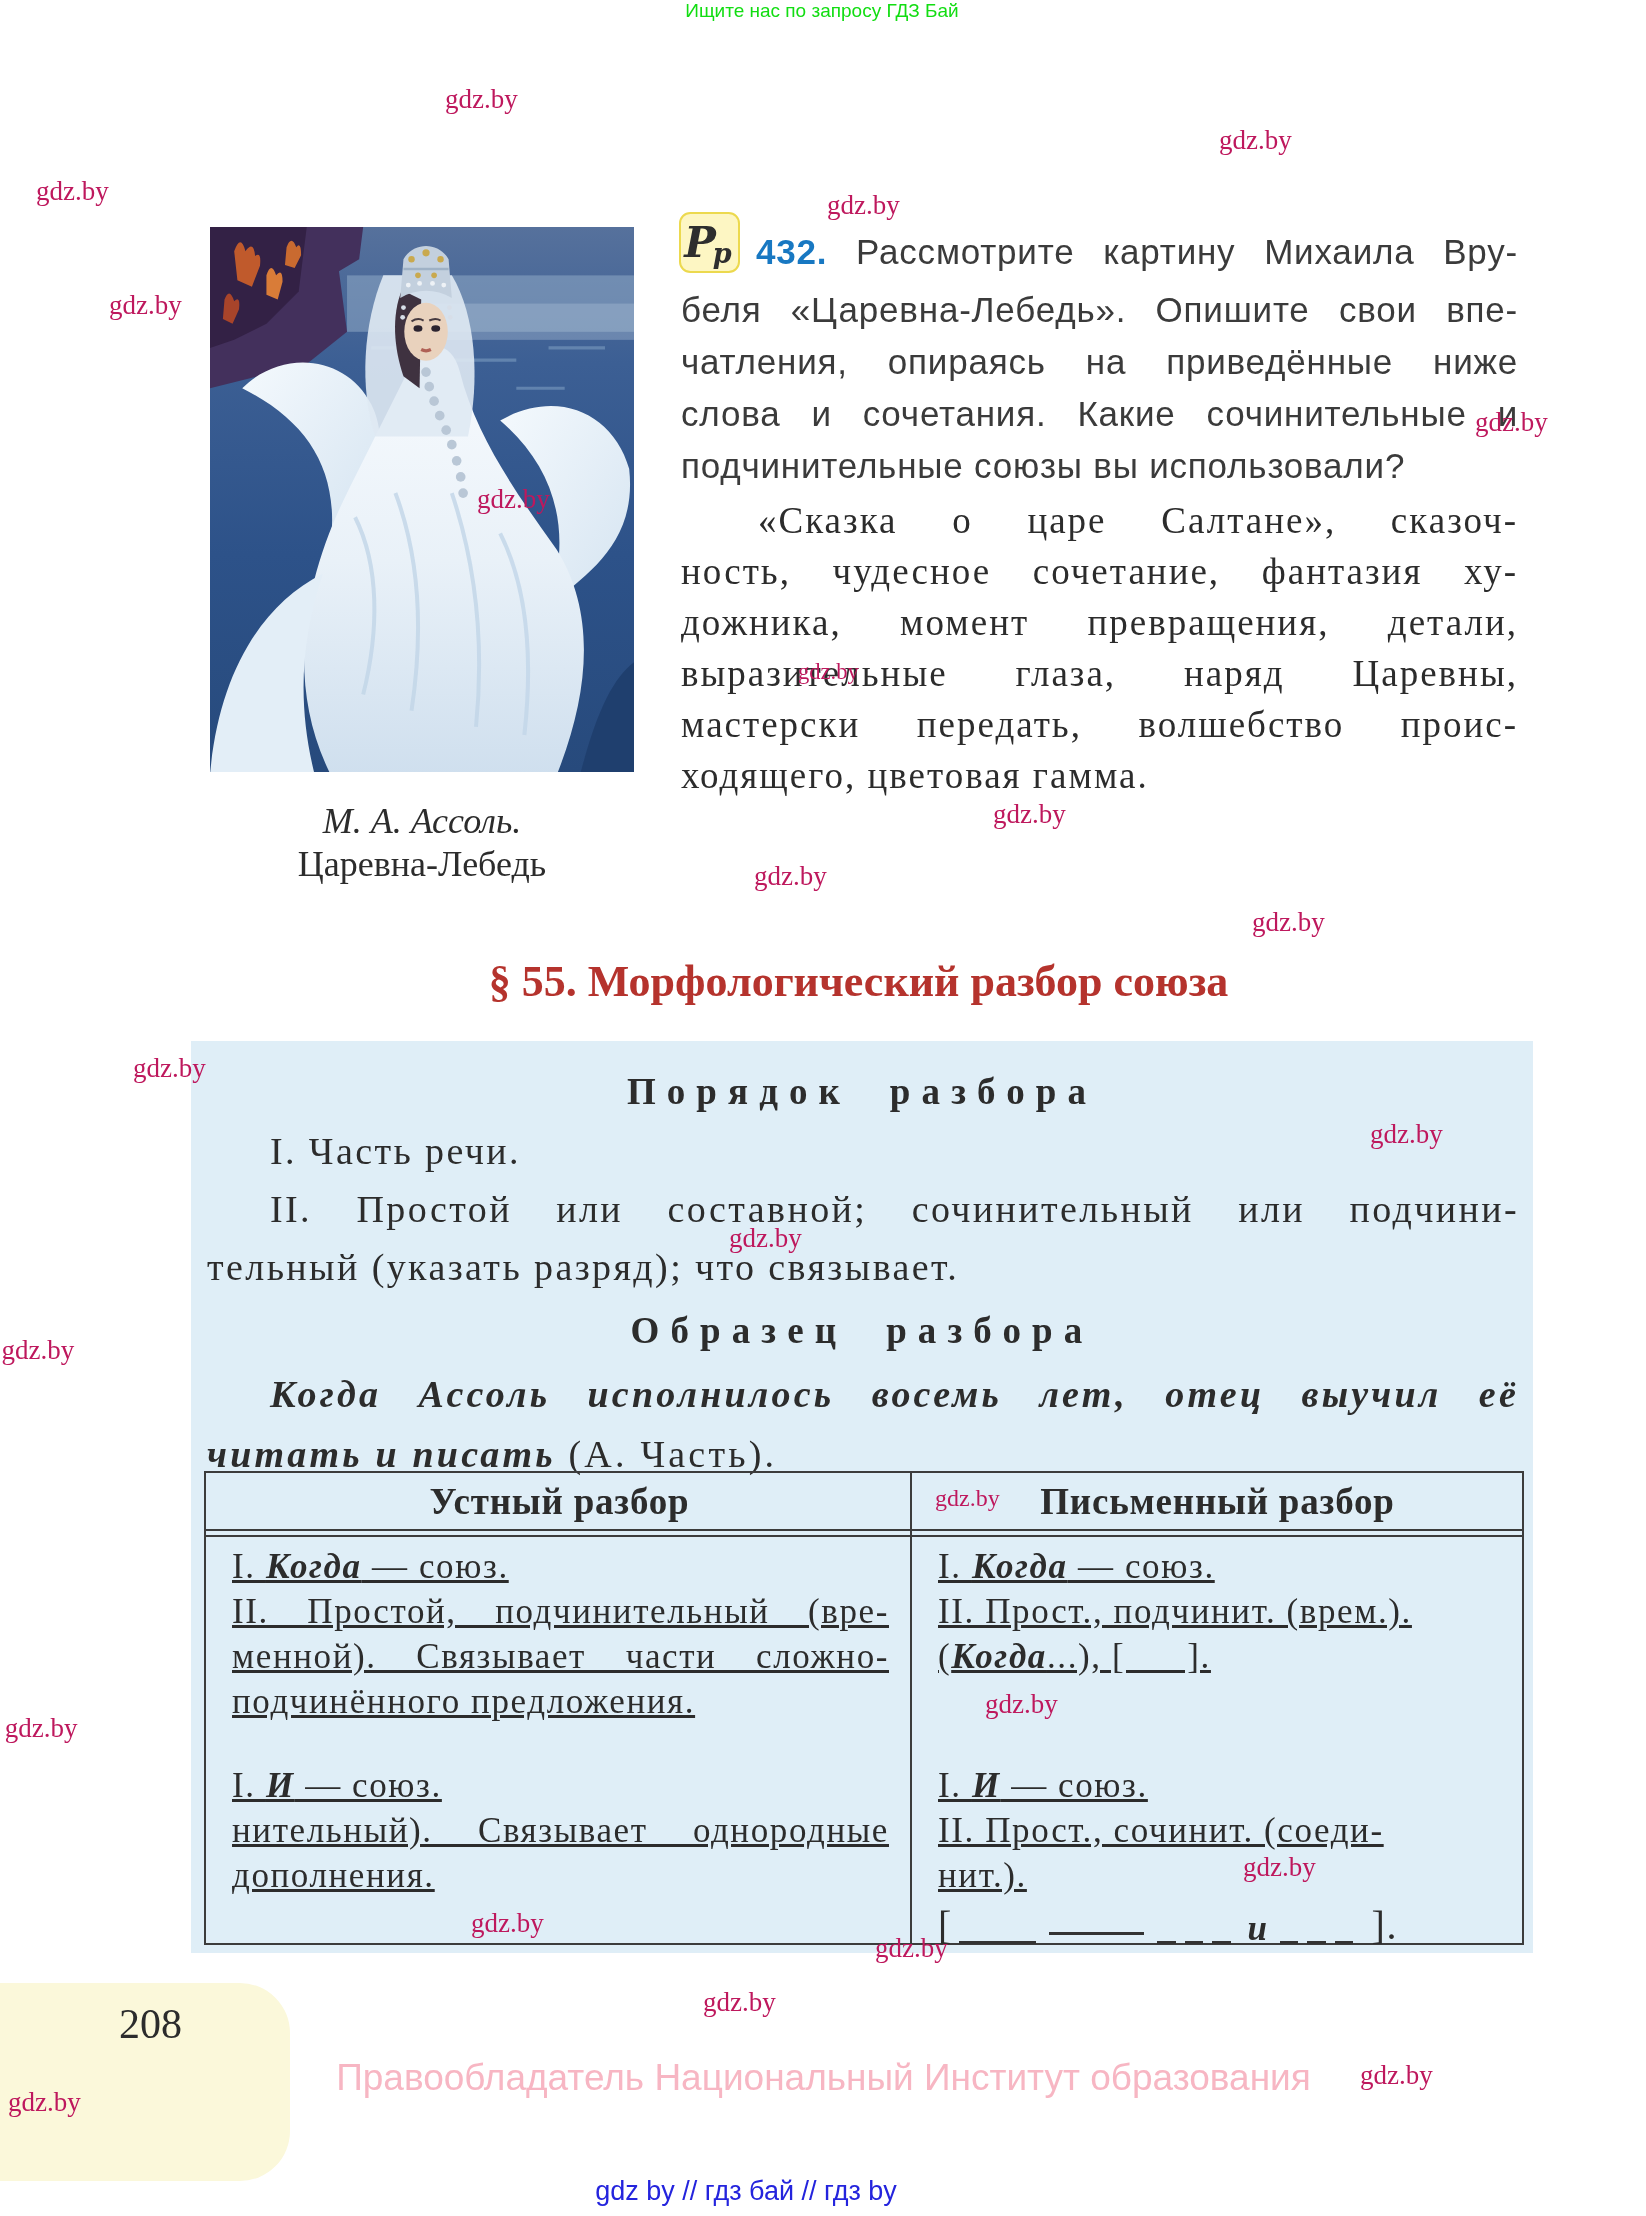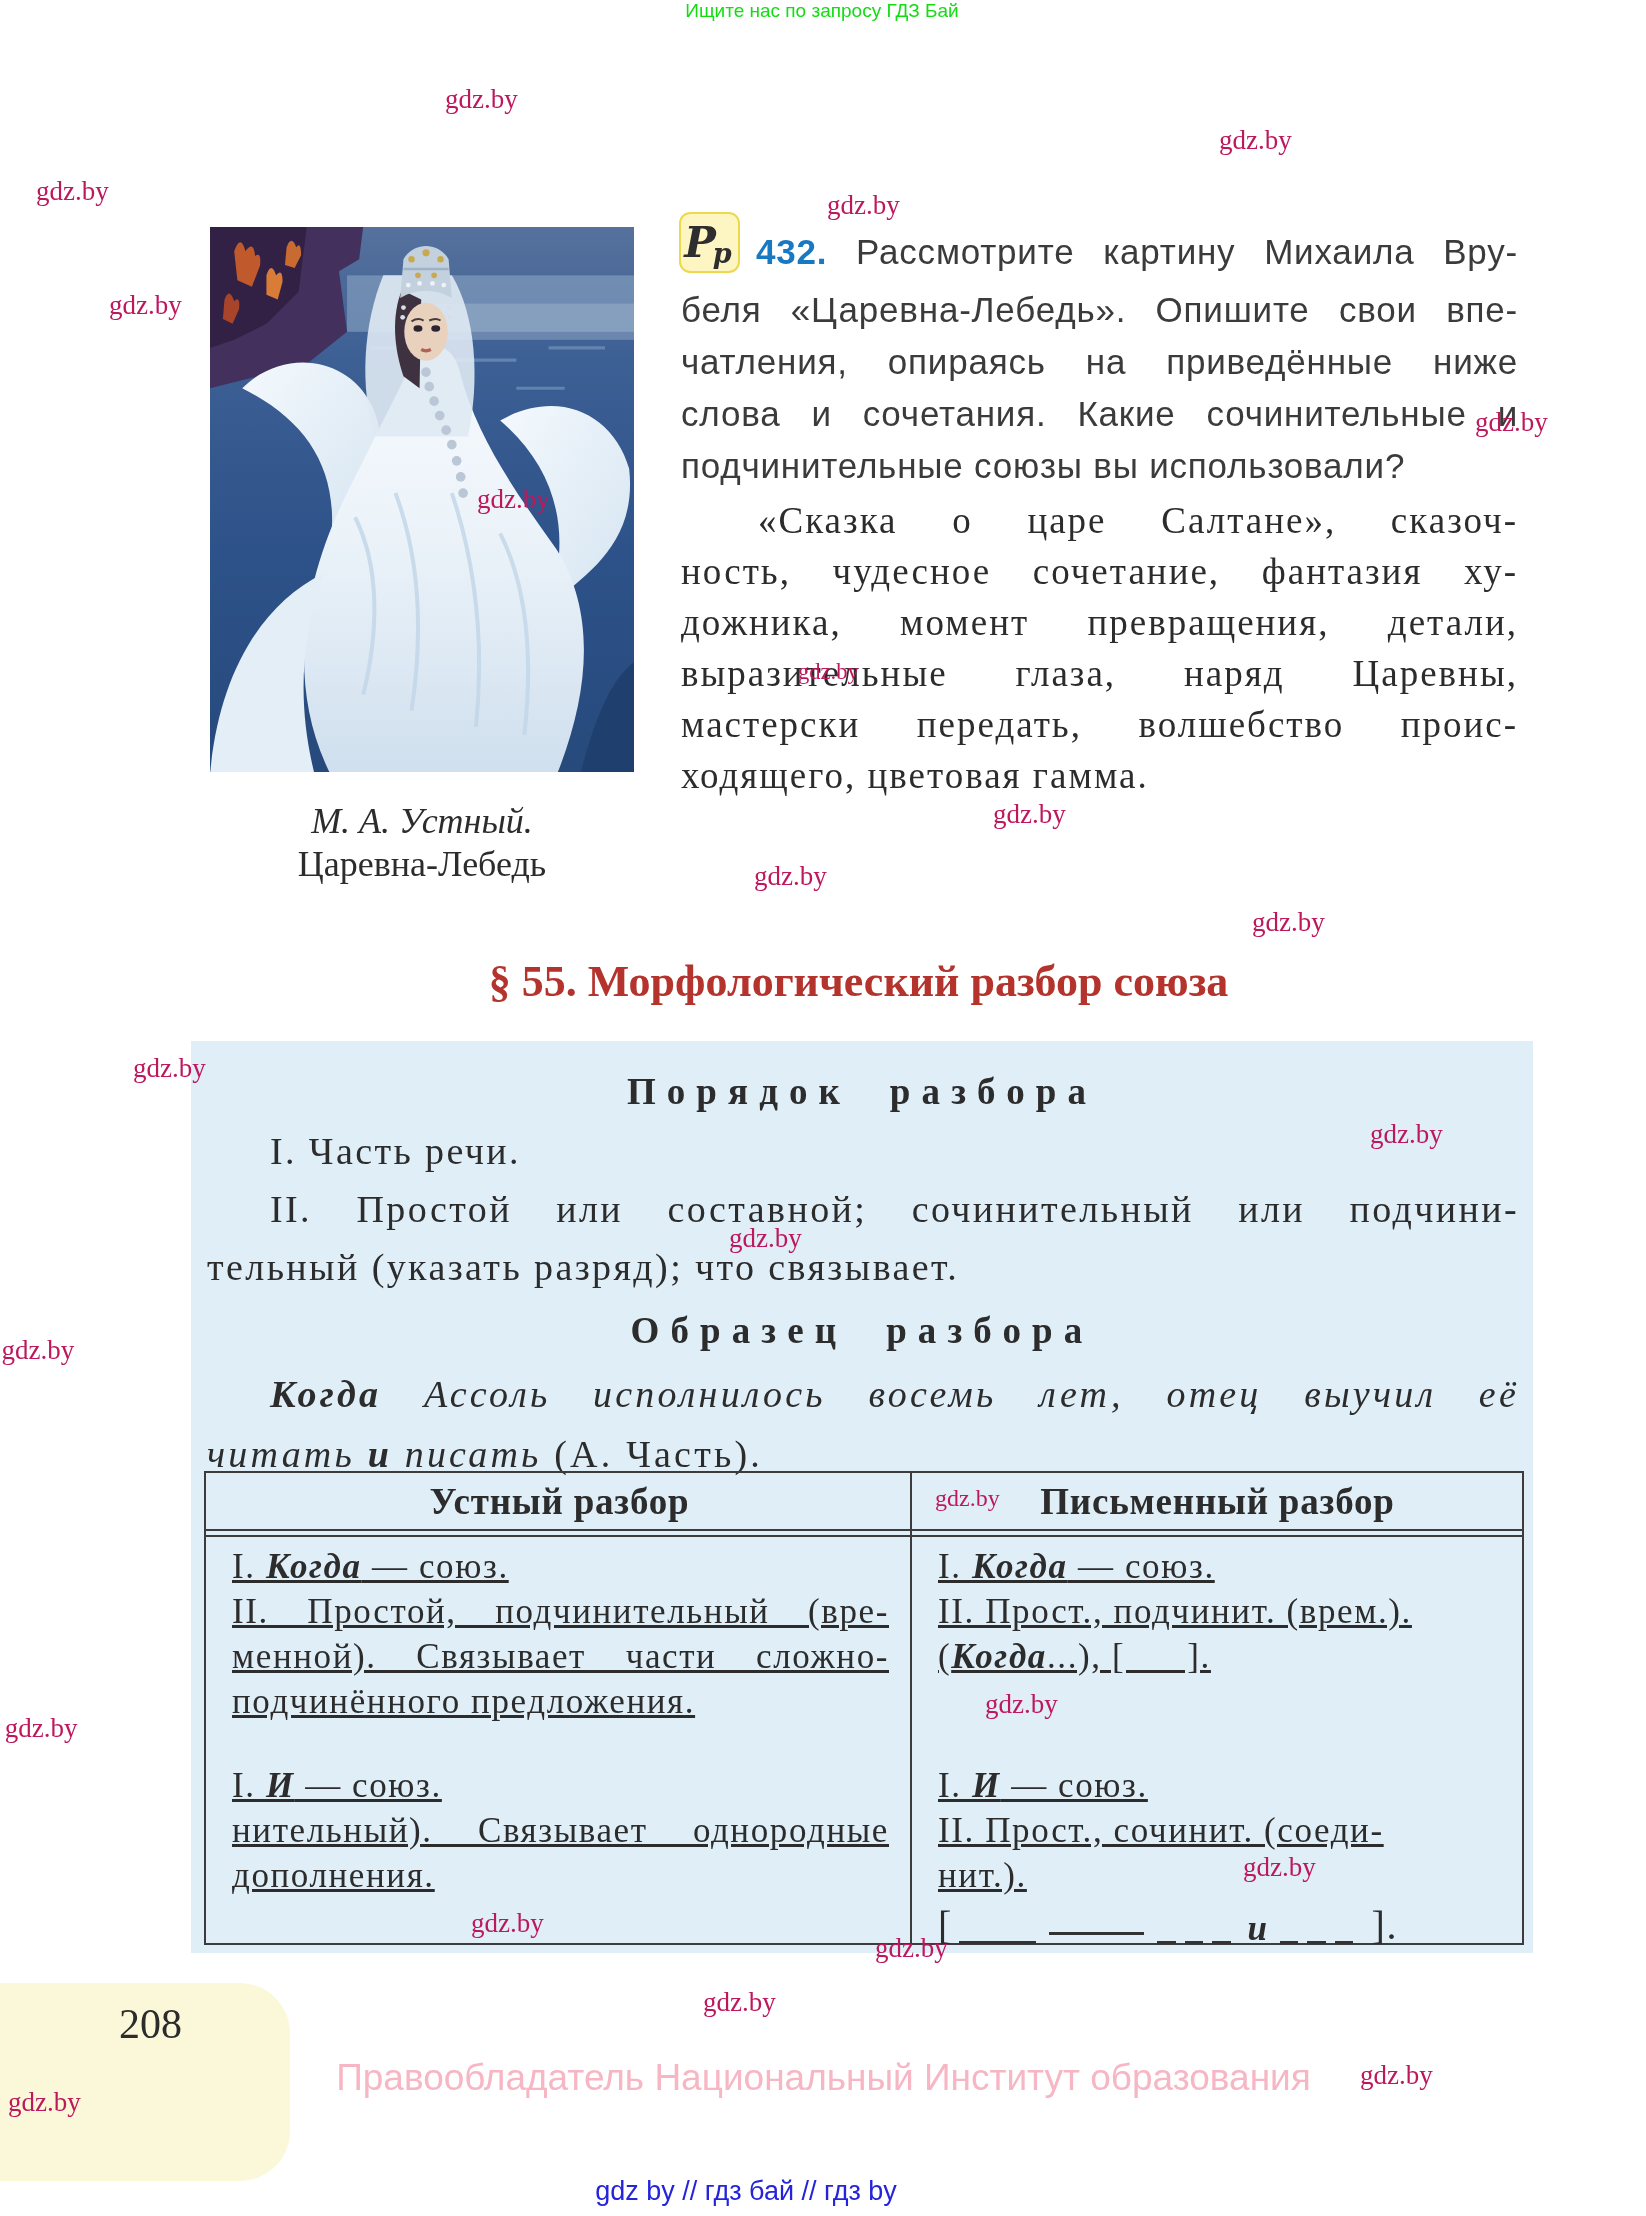--- a/index.html
+++ b/index.html
@@ -69,21 +69,21 @@
   .bluebox{left:191px;top:1041px;width:1342px;height:912px;background:var(--box-blue);z-index:0;}
   .bb-head{left:191px;width:1342px;text-align:center;z-index:2;
            font-family:"Liberation Serif",serif;font-weight:bold;font-size:37px;color:var(--ink-serif);
            letter-spacing:0.30em;word-spacing:0.50em;}
   .bb-h1{top:1070px;} .bb-h2{top:1309px;}
   .bb-block{left:207px;width:1312px;z-index:2;font-family:"Liberation Serif",serif;
             color:var(--ink-serif);font-size:38px;letter-spacing:2.4px;}
   .bb-order{top:1122px;} .bb-order .tline{line-height:58px;height:58px;}
   .bb-sample{top:1364px;letter-spacing:3.2px;} .bb-sample .tline{line-height:60px;height:60px;}
 
-  .rt-n{} .rt-i{font-style:italic;}
+  .rt-n{} .rt-i{font-style:italic;font-weight:bold;}
   .rt-bi{font-weight:bold;font-style:italic;}
 
   
   .rtable{left:204px;top:1471px;width:1320px;height:474px;border:2.4px solid var(--tbl);
           box-sizing:border-box;z-index:2;font-family:"Liberation Serif",serif;color:var(--ink-serif);}
   .rtable{position:absolute;}
   .vdiv{position:absolute;left:704px;top:0;bottom:0;width:2.4px;background:var(--tbl);}
   .thead{display:flex;height:56px;border-bottom:2.4px solid var(--tbl);}
   .thead>div{display:flex;align-items:center;justify-content:center;
              font-weight:bold;font-size:37px;letter-spacing:0.8px;}
@@ -233,21 +233,21 @@
           <circle cx="293" cy="252" r="6"></circle>
           <circle cx="300" cy="270" r="6"></circle>
         <circle cx="306" cy="290" r="6"></circle>
           <circle cx="311" cy="310" r="6"></circle>
           <circle cx="314" cy="330" r="6"></circle>
       </g>
       <path d="M460,676 C480,600 500,560 526,540 L526,676 Z" fill="#1f3f6e"></path>
     </svg>
   </div>
   <div class="abs caption">
-    <div class="it">М. А. Устный.</div>
+    <div class="it">М. А. Ассоль.</div>
     <div>Царевна-Лебедь</div>
   </div>
 
   <div class="abs ex-icon">
     <span class="big">Р</span>
     <span class="sub">р</span>
   </div>
 
   <div class="abs ex-line1">
       <div class="tline j"><span class="rt-num">432. </span><span class="rt-n">Рассмотрите картину Михаила Вру-</span></div>

